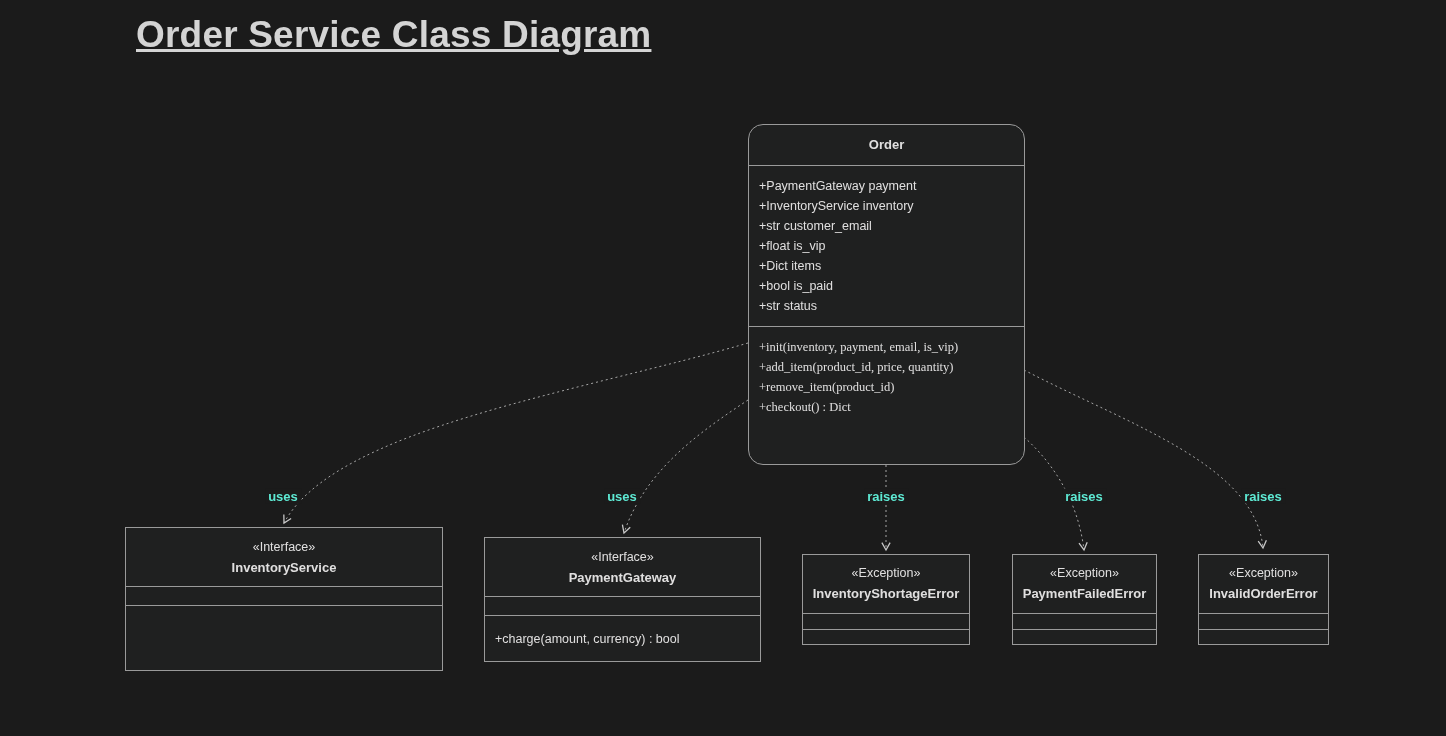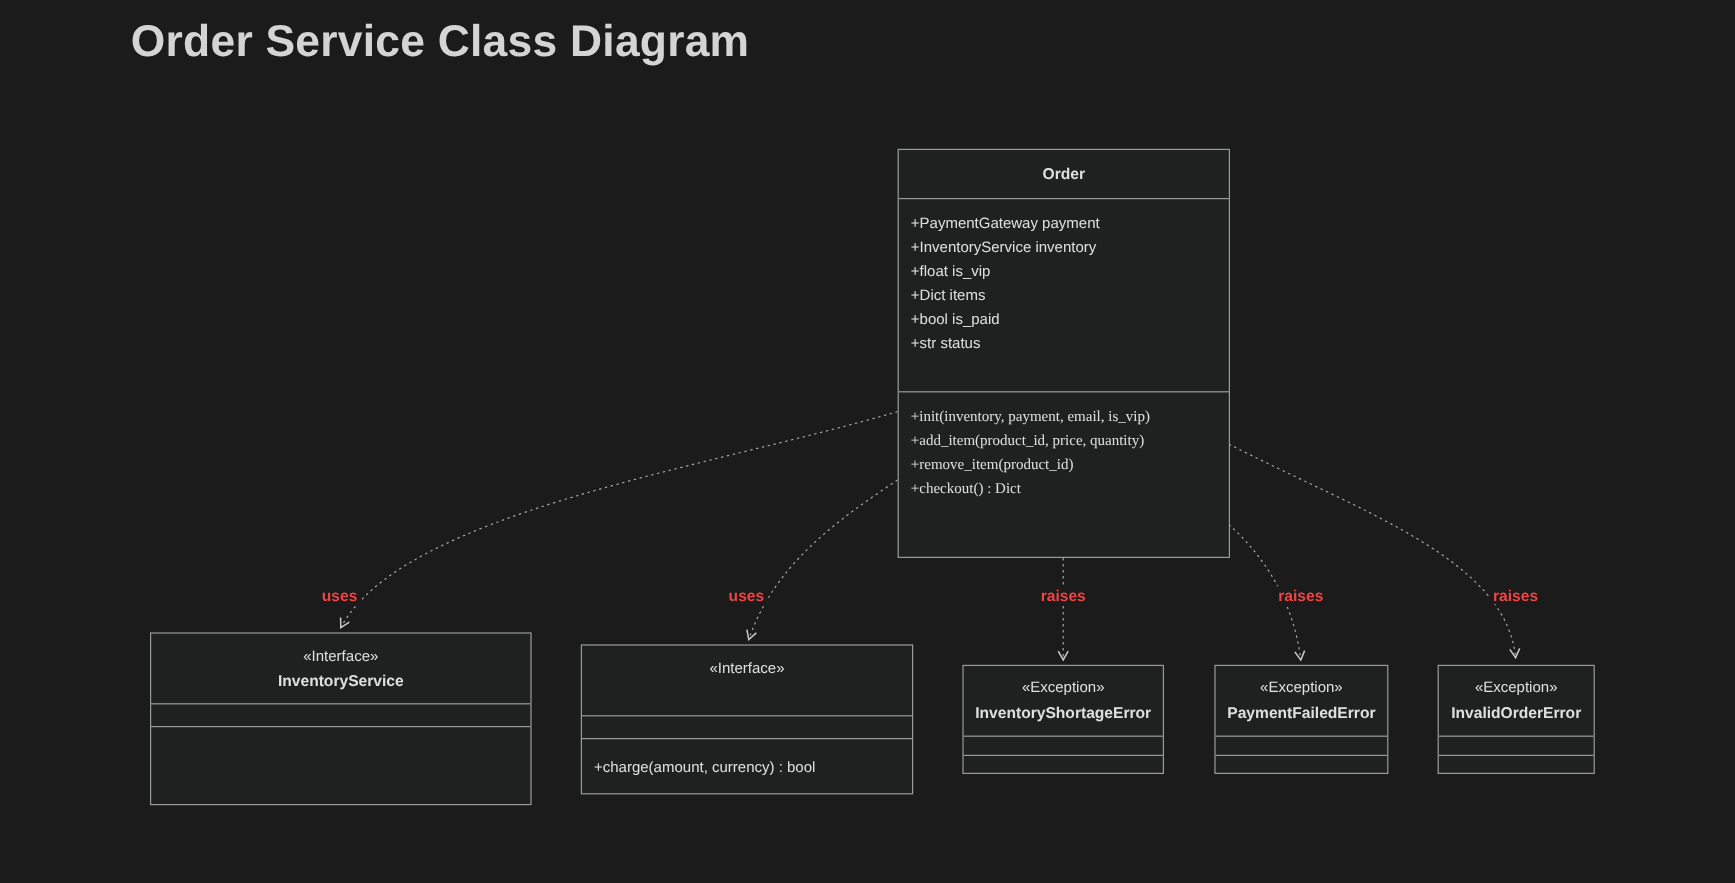--- a/index.html
+++ b/index.html
@@ -10,28 +10,29 @@
   }
   .canvas {
     position: relative;
     width: 1446px;
     height: 736px;
     background: #1b1b1b;
     overflow: hidden;
   }
   .page-title {
     position: absolute;
-    left: 109px;
+    left: 136px;
     top: 14px;
     margin: 0;
     font-size: 37px;
     font-weight: 700;
     color: #d4d4d4;
     letter-spacing: 0.2px;
     white-space: nowrap;
+    text-decoration: underline;
   }
   svg.edge-layer {
     position: absolute;
     left: 0; top: 0;
     width: 1446px;
     height: 736px;
   }
   .edge-path {
     fill: none;
     stroke: #a6a6a6;
@@ -62,21 +63,21 @@
     line-height: 20px;
     white-space: nowrap;
   }
   .mrow {
     height: 20px;
     line-height: 20px;
     padding-left: 10px;
     white-space: nowrap;
   }
   
-  .box-order { left: 748px; top: 124px; width: 277px; height: 341px; }
+  .box-order { left: 748px; top: 124px; width: 277px; height: 341px; border-radius: 15px; }
   .box-order .chead { height: 41px; line-height: 40px; }
   .box-order .sect-attrs { height: 161px; padding: 10px 0; box-sizing: border-box; border-bottom: 1px solid #9a9a9a; }
   .box-order .sect-methods { padding: 10px 0; font-family: Liberation Serif, serif; }
   
   .box-inventory { left: 125px; top: 527px; width: 318px; height: 144px; }
   .box-payment  { left: 484px; top: 537px; width: 277px; height: 125px; }
   .chead-two { height: 59px; padding-top: 9px; }
   .sect-empty { height: 19px; border-bottom: 1px solid #9a9a9a; box-sizing: border-box; }
   .box-inventory .sect-methods { padding-top: 12px; }
   .box-payment  .sect-methods { padding-top: 13px; }
@@ -86,21 +87,21 @@
   .box-invalid  { left: 1198px; top: 554px; width: 131px; height: 91px; }
   .chead-exc { height: 59px; padding-top: 8px; }
   .sect-empty-a { height: 16px; border-bottom: 1px solid #9a9a9a; box-sizing: border-box; }
   .sect-empty-b { height: 14px; }
   
   .elabel {
     position: absolute;
     transform: translate(-50%, -50%);
     font-size: 13px;
     font-weight: 600;
-    color: #ef4444;
+    color: #5eead4;
     background: #1b1b1b;
     padding: 0 3px;
     white-space: nowrap;
   }
   .elabel-uses-1   { left: 283px;  top: 496px; }
   .elabel-uses-2   { left: 622px;  top: 496px; }
   .elabel-raises-1 { left: 886px;  top: 496px; }
   .elabel-raises-2 { left: 1084px; top: 496px; }
   .elabel-raises-3 { left: 1263px; top: 496px; }
 </style>
@@ -124,20 +125,21 @@
     <path class="edge-path" d="M 1024,370 C 1130,425 1255,465 1263,548" marker-end="url(#open-arrow)"></path>
   </svg>
 
   <div class="cbox box-order">
     <div class="chead">
       <span class="cname">Order</span>
     </div>
     <div class="sect-attrs">
       <div class="mrow">+PaymentGateway payment</div>
       <div class="mrow">+InventoryService inventory</div>
+      <div class="mrow">+str customer_email</div>
       <div class="mrow">+float is_vip</div>
       <div class="mrow">+Dict items</div>
       <div class="mrow">+bool is_paid</div>
       <div class="mrow">+str status</div>
     </div>
     <div class="sect-methods">
       <div class="mrow">+init(inventory, payment, email, is_vip)</div>
       <div class="mrow">+add_item(product_id, price, quantity)</div>
       <div class="mrow">+remove_item(product_id)</div>
       <div class="mrow">+checkout() : Dict</div>
@@ -148,20 +150,21 @@
     <div class="chead chead-two">
       <div class="cann">«Interface»</div>
       <div class="cname">InventoryService</div>
     </div>
     <div class="sect-empty"></div>
   </div>
 
   <div class="cbox box-payment">
     <div class="chead chead-two">
       <div class="cann">«Interface»</div>
+      <div class="cname">PaymentGateway</div>
     </div>
     <div class="sect-empty"></div>
     <div class="sect-methods">
       <div class="mrow">+charge(amount, currency) : bool</div>
     </div>
   </div>
 
   <div class="cbox box-shortage">
     <div class="chead chead-exc">
       <div class="cann">«Exception»</div>

